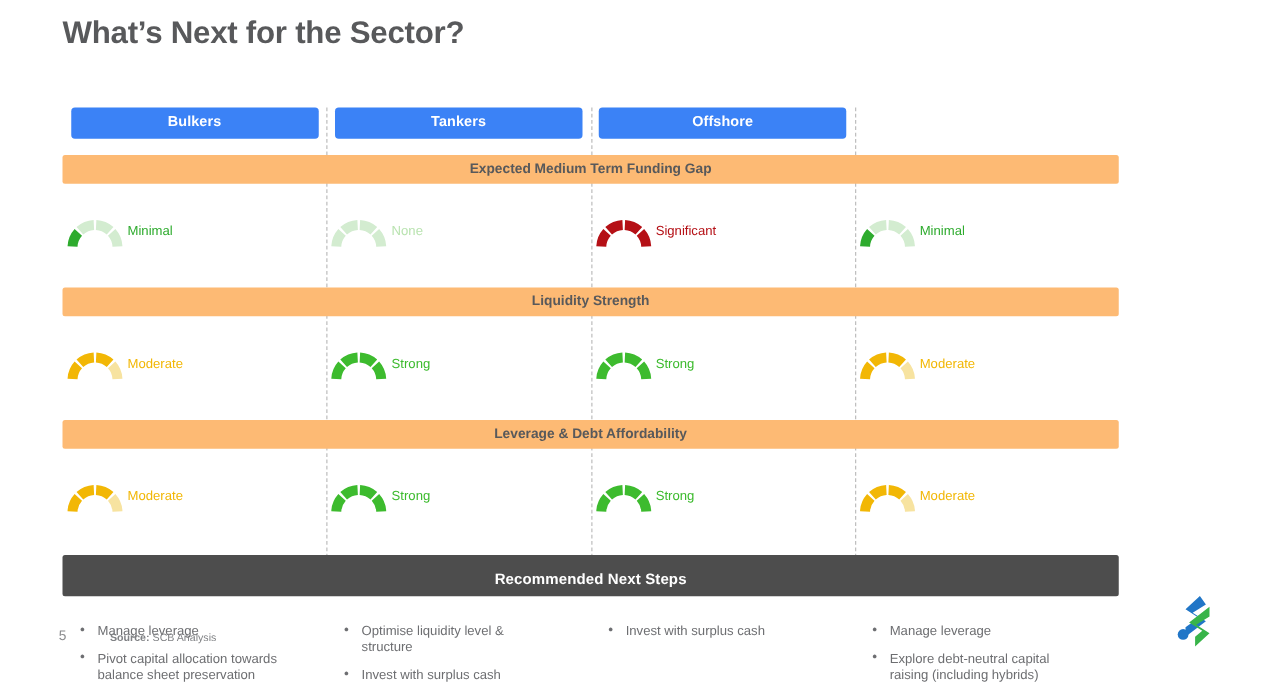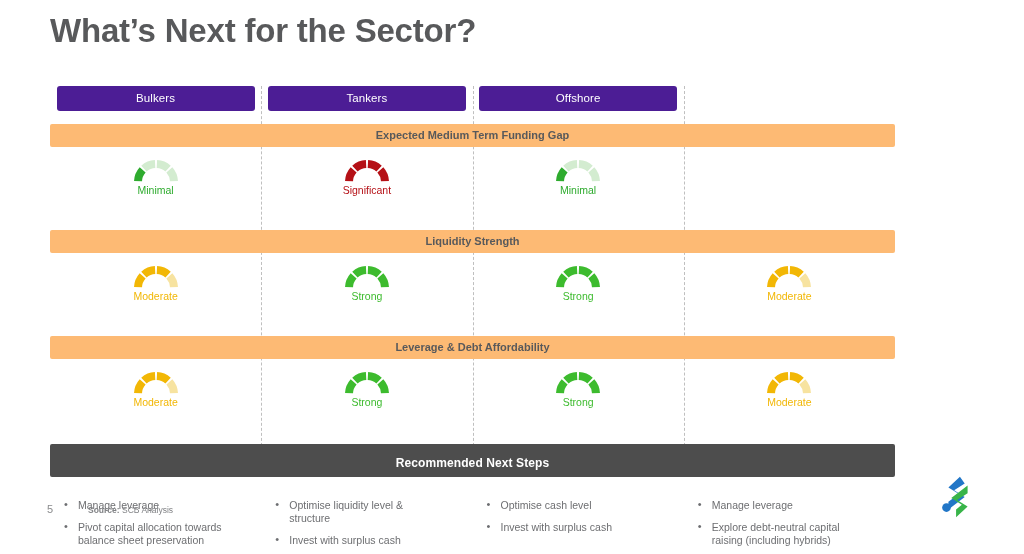--- a/index.html
+++ b/index.html
@@ -17,21 +17,21 @@
   }
   .slide {
     position: relative;
     width: 1024px;
     height: 554px;
   }
   .page-title {
     position: absolute;
     left: 50px;
     top: 12px;
-    font-size: 33px;
+    font-size: 25px;
     font-weight: bold;
     color: #58595b;
     letter-spacing: -0.2px;
   }
 
   
   .grid {
     position: absolute;
     left: 50px;
     top: 86px;
@@ -57,24 +57,24 @@
     display: flex;
     gap: 0;
   }
   .col-cell {
     width: 25%;
     box-sizing: border-box;
     display: flex;
     justify-content: center;
   }
   .col-header {
-    background: #4c1d95;
+    background: #3b82f6;
     color: #ffffff;
     font-size: 11.5px;
-    font-weight: normal;
+    font-weight: bold;
     text-align: center;
     border-radius: 3px;
     padding: 6px 0 7px 0;
     width: 198px;
     letter-spacing: 0.1px;
   }
 
   .band {
     margin-top: 13px;
     background: #fdba74;
@@ -99,21 +99,21 @@
 
   .gauge-row {
     display: flex;
     margin-top: 8px;
     height: 62px;
   }
   .gauge-cell {
     width: 25%;
     box-sizing: border-box;
     display: flex;
-    flex-direction: column;
+    flex-direction: row;
     align-items: center;
     justify-content: flex-start;
   }
   .gauge-svg {
     display: block;
   }
   .gauge-label {
     font-size: 10.5px;
     margin-top: -1px;
     line-height: 13px;
@@ -209,20 +209,29 @@
           <svg width="52" height="30" viewBox="0 0 52 30" class="gauge-svg">
             <path d="M 8.022495312890605 26.100374953127794 A 18 18 0 0 1 12.6518535557634 14.924115498100612" fill="none" stroke-linecap="butt" stroke-width="8" stroke="#2eab2e"></path>
             <path d="M 13.924115498100608 13.651853555763406 A 18 18 0 0 1 25.10037495312779 9.022495312890605" fill="none" stroke-linecap="butt" stroke-width="8" stroke="#d3ecd0"></path>
             <path d="M 26.899625046872202 9.022495312890605 A 18 18 0 0 1 38.07588450189939 13.6518535557634" fill="none" stroke-linecap="butt" stroke-width="8" stroke="#d3ecd0"></path>
             <path d="M 39.34814644423659 14.924115498100607 A 18 18 0 0 1 43.977504687109395 26.10037495312779" fill="none" stroke-linecap="butt" stroke-width="8" stroke="#d3ecd0"></path>
           </svg>
           <div class="gauge-label" style="color: rgb(46, 171, 46);">Minimal</div>
         </div>
         <div class="gauge-cell">
           <svg width="52" height="30" viewBox="0 0 52 30" class="gauge-svg">
+            <path d="M 8.022495312890605 26.100374953127794 A 18 18 0 0 1 12.6518535557634 14.924115498100612" fill="none" stroke-linecap="butt" stroke-width="8" stroke="#d3ecd0"></path>
+            <path d="M 13.924115498100608 13.651853555763406 A 18 18 0 0 1 25.10037495312779 9.022495312890605" fill="none" stroke-linecap="butt" stroke-width="8" stroke="#d3ecd0"></path>
+            <path d="M 26.899625046872202 9.022495312890605 A 18 18 0 0 1 38.07588450189939 13.6518535557634" fill="none" stroke-linecap="butt" stroke-width="8" stroke="#d3ecd0"></path>
+            <path d="M 39.34814644423659 14.924115498100607 A 18 18 0 0 1 43.977504687109395 26.10037495312779" fill="none" stroke-linecap="butt" stroke-width="8" stroke="#d3ecd0"></path>
+          </svg>
+          <div class="gauge-label" style="color: rgb(185, 227, 176);">None</div>
+        </div>
+        <div class="gauge-cell">
+          <svg width="52" height="30" viewBox="0 0 52 30" class="gauge-svg">
             <path d="M 8.022495312890605 26.100374953127794 A 18 18 0 0 1 12.6518535557634 14.924115498100612" fill="none" stroke-linecap="butt" stroke-width="8" stroke="#b51016"></path>
             <path d="M 13.924115498100608 13.651853555763406 A 18 18 0 0 1 25.10037495312779 9.022495312890605" fill="none" stroke-linecap="butt" stroke-width="8" stroke="#b51016"></path>
             <path d="M 26.899625046872202 9.022495312890605 A 18 18 0 0 1 38.07588450189939 13.6518535557634" fill="none" stroke-linecap="butt" stroke-width="8" stroke="#b51016"></path>
             <path d="M 39.34814644423659 14.924115498100607 A 18 18 0 0 1 43.977504687109395 26.10037495312779" fill="none" stroke-linecap="butt" stroke-width="8" stroke="#b51016"></path>
           </svg>
           <div class="gauge-label" style="color: rgb(181, 16, 22); text-align: center;">Significant</div>
         </div>
         <div class="gauge-cell">
           <svg width="52" height="30" viewBox="0 0 52 30" class="gauge-svg">
             <path d="M 8.022495312890605 26.100374953127794 A 18 18 0 0 1 12.6518535557634 14.924115498100612" fill="none" stroke-linecap="butt" stroke-width="8" stroke="#2eab2e"></path>
@@ -323,21 +332,20 @@
           </ul>
         </div>
         <div class="steps-cell">
           <ul class="bullet-list">
             <li class="bullet-item">Optimise liquidity level  &amp; structure</li>
             <li class="bullet-item">Invest  with surplus cash</li>
           </ul>
         </div>
         <div class="steps-cell">
           <ul class="bullet-list">
-            <li class="bullet-item">Optimise cash level</li>
             <li class="bullet-item">Invest  with surplus cash</li>
           </ul>
         </div>
         <div class="steps-cell">
           <ul class="bullet-list">
             <li class="bullet-item">Manage leverage</li>
             <li class="bullet-item">Explore debt-neutral  capital raising (including hybrids)</li>
           </ul>
         </div>
       </div>

